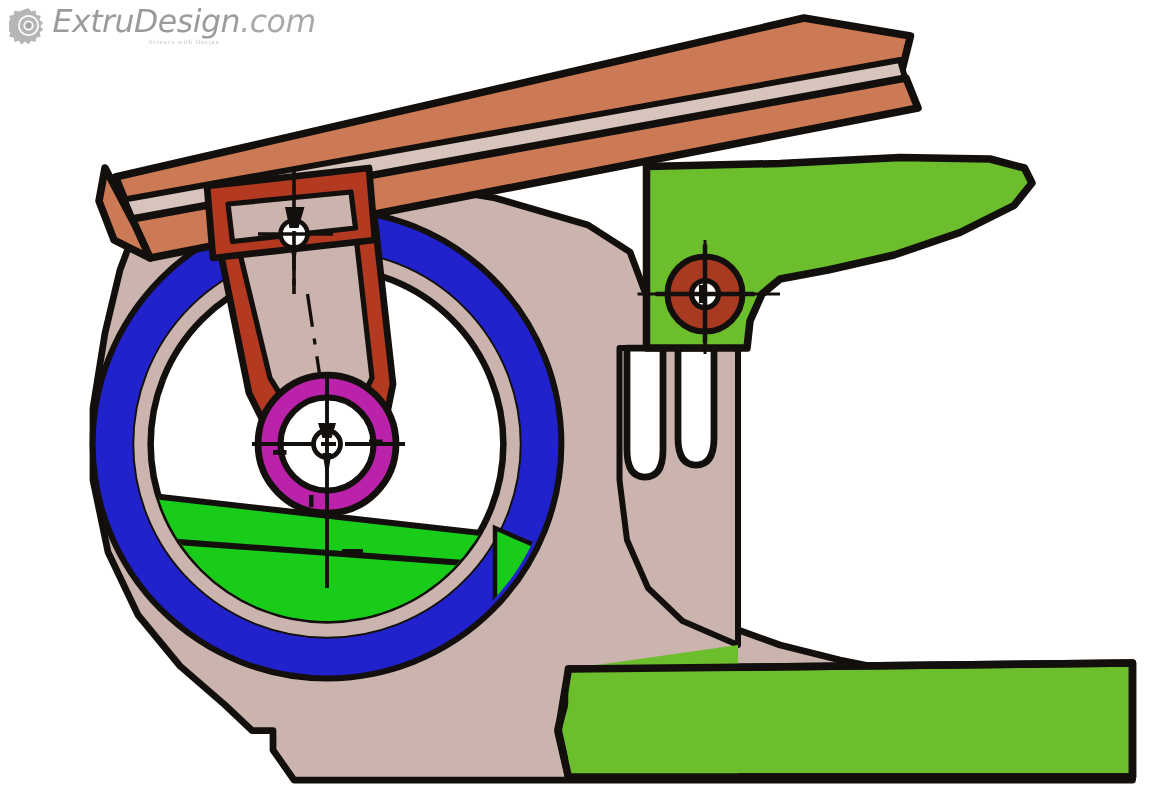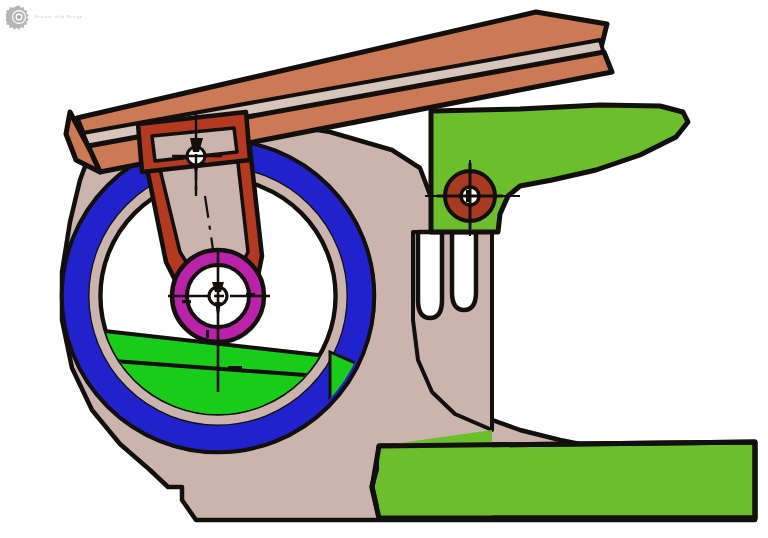--- a/index.html
+++ b/index.html
@@ -272,17 +272,18 @@
     <svg class="gear" viewBox="0 0 32 32">
       <g fill="#8a8a8a">
         <path d="M16 1.6 l2.2 3.0 3.6-1.0 0.6 3.7 3.7 0.6 -1.0 3.6 3.0 2.2 -2.4 2.9 2.4 2.9 -3.0 2.2 1.0 3.6 -3.7 0.6 -0.6 3.7 -3.6-1.0 -2.2 3.0 -2.9-2.4 -2.9 2.4 -2.2-3.0 -3.6 1.0 -0.6-3.7 -3.7-0.6 1.0-3.6 -3.0-2.2 2.4-2.9 -2.4-2.9 3.0-2.2 -1.0-3.6 3.7-0.6 0.6-3.7 3.6 1.0 z"></path>
       </g>
       <circle cx="16" cy="16" r="8.6" fill="#ffffff"></circle>
       <circle cx="16" cy="16" r="7.2" fill="#8a8a8a"></circle>
       <circle cx="16" cy="16" r="4.2" fill="#ffffff"></circle>
       <circle cx="16" cy="16" r="2.6" fill="#6f6f6f"></circle>
     </svg>
     <div class="wordmark">
+      <div class="brand"><span class="b-extru">Extru</span><span class="b-design">Design</span><span class="b-com">.com</span></div>
       <div class="tagline">Science with Design</div>
     </div>
   </div>
 
 </div>
 
 </body></html>

